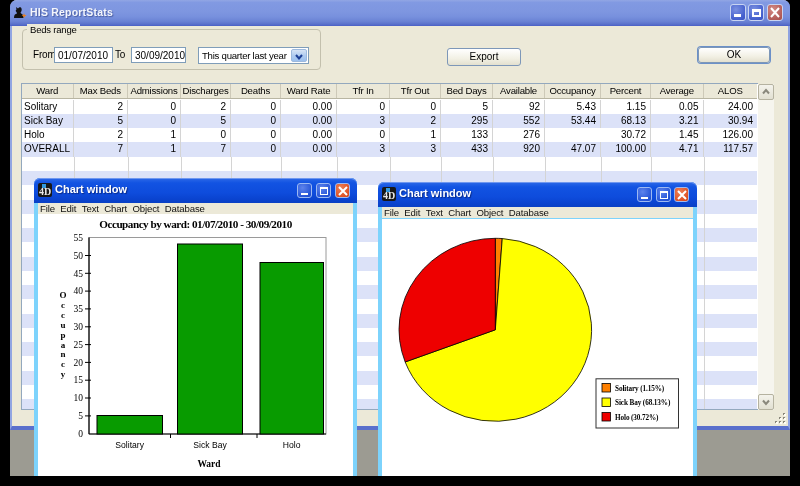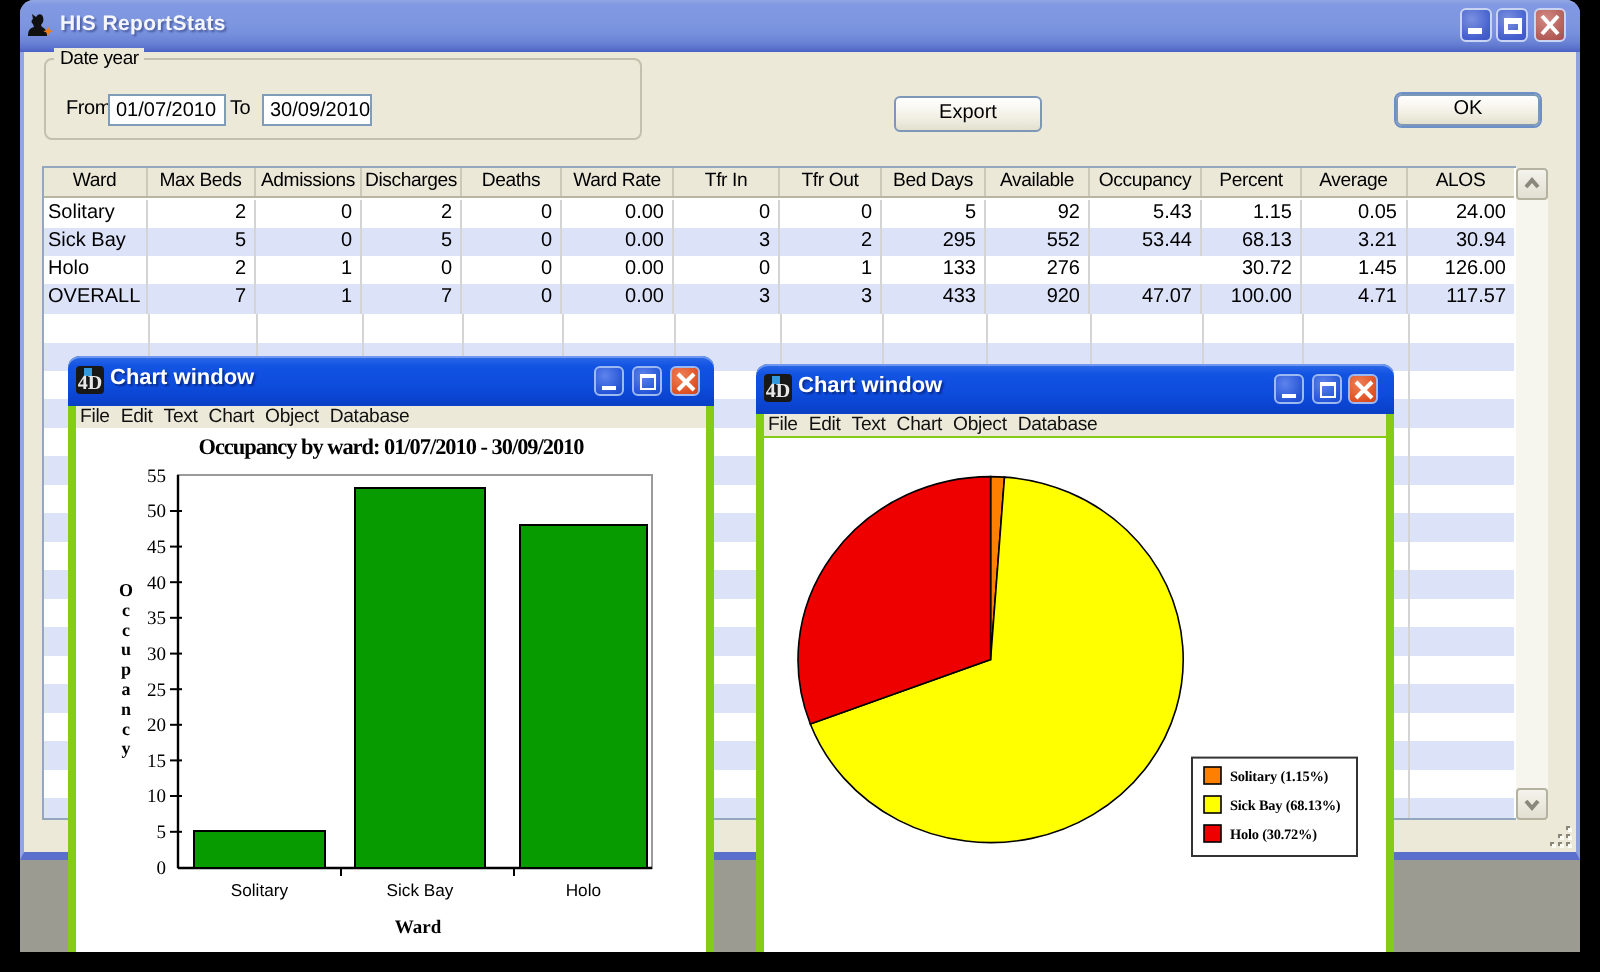--- a/index.html
+++ b/index.html
@@ -47,21 +47,21 @@
 #sbar { left:758px; top:84px; width:16px; height:326px; background:#f6f5ee; }
 .sbtn { left:758px; width:16px; height:16px; background:linear-gradient(#f4f3ec,#e2e0d2); border:1px solid #b5b2a0; border-radius:2px; }
 
 
 #desktop { left:10px; top:430px; width:780px; height:46px; background:#9c9b92; }
 .blackL { left:0; top:0; width:10px; height:486px; background:#000; z-index:60; }
 .blackR { left:790px; top:0; width:10px; height:486px; background:#000; z-index:60; }
 .blackB { left:0; top:476px; width:800px; height:10px; background:#000; z-index:60; }
 
 
-.cwin { background:#84cc16; z-index:30; }
+.cwin { background:#7dd3fc; z-index:30; }
 .ctitle { position:absolute; left:0; top:0; right:0; height:25px; border-radius:6px 6px 0 0;
   background:linear-gradient(#2e6ae8 0%, #1253e2 20%, #0e4cdc 60%, #0a43cf 85%, #0940c4 100%);
   box-shadow:inset 0 1px 0 #6f97ef; }
 .ctext { position:absolute; left:21px; top:5px; color:#fff; font-size:11px; font-weight:bold; text-shadow:1px 1px 1px rgba(0,10,60,.5); }
 .cbtn { position:absolute; top:5px; width:15px; height:15px; border-radius:3px; border:1px solid #9db9f2; color:#fff; }
 .cbtn.b1, .cbtn.b2 { background:radial-gradient(circle at 35% 30%, #5d83ec, #2453d6 75%, #1c49cc); }
 .cbtn.b3 { background:radial-gradient(circle at 35% 30%, #ef8055, #dd4f22 75%, #cc4419); }
 .cmenu { position:absolute; left:4px; right:4px; top:25px; height:11px; background:#ece9d8; font-size:9.6px; letter-spacing:-0.15px; color:#111; }
 .cmenu span { margin-right:5.5px; }
 .ccontent { position:absolute; left:4px; right:4px; bottom:0; background:#fff; }
@@ -86,25 +86,30 @@
   <div class="abs tbtn" id="btn-max">
       <span class="glyph" style="left:3px; top:3.5px; width:9px; height:8.5px; border:2px solid #fff; border-top-width:3px;"></span>
     </div>
   <div class="abs tbtn" id="btn-close">
     <svg class="glyph" style="left:2px;top:2px;" width="10" height="11" viewBox="0 0 10 11">
       <path d="M1 1 L9 10 M9 1 L1 10" stroke="#fff" stroke-width="2"></path>
     </svg>
   </div>
 
   <div class="abs" id="groupbox"></div>
-  <div class="abs lbl" id="grouplabel">Date year</div>
+  <div class="abs lbl" id="grouplabel">Beds range</div>
   <div class="abs lbl" style="left:33px; top:49px;">From</div>
   <div class="abs txt" style="left:54px; top:47px; width:59px; height:16px;">01/07/2010</div>
   <div class="abs lbl" style="left:115px; top:49px;">To</div>
   <div class="abs txt" style="left:131px; top:47px; width:55px; height:16px;">30/09/2010</div>
+  <div class="abs dd" style="left:198px; top:47px; width:111px; height:17px; padding:2px 0 0 3px;">This quarter last year
+    <span class="ddarrow"><svg width="14" height="13" viewBox="0 0 14 13">
+          <path d="M4 5 L7 8.5 L10 5" stroke="#1c3f94" stroke-width="2" fill="none"></path>
+        </svg></span>
+  </div>
   <div class="abs xpbtn" style="left:447px; top:48px; width:74px; height:18px; padding-top:2px;">Export</div>
   <div class="abs xpbtn" style="left:698px; top:47px; width:72px; height:16px; padding-top:1px; box-shadow:0 0 0 1px #6b90c8;">OK</div>
 
   <div class="abs" id="tbl">
     <div id="thead">
       <div style="width:51.5px;">Ward</div>
         <div style="width:54.5px;">Max Beds</div>
         <div style="width:53px;">Admissions</div>
         <div style="width:50px;">Discharges</div>
         <div style="width:50px;">Deaths</div>

